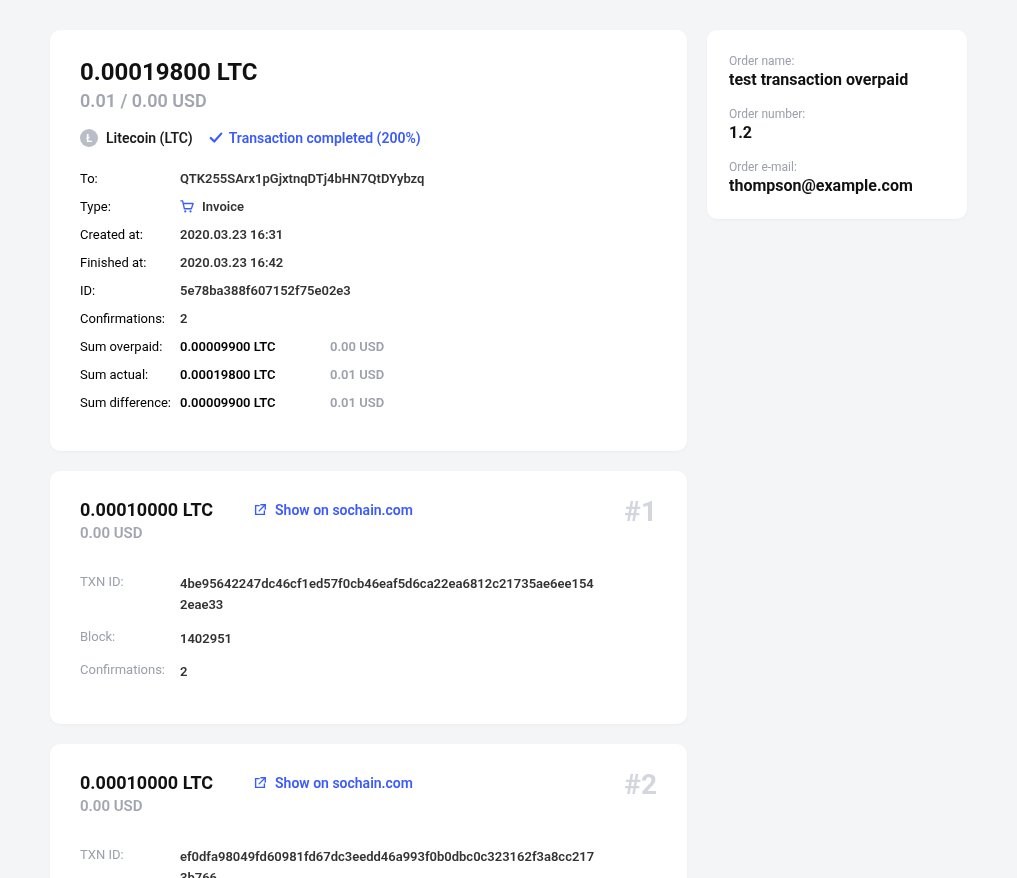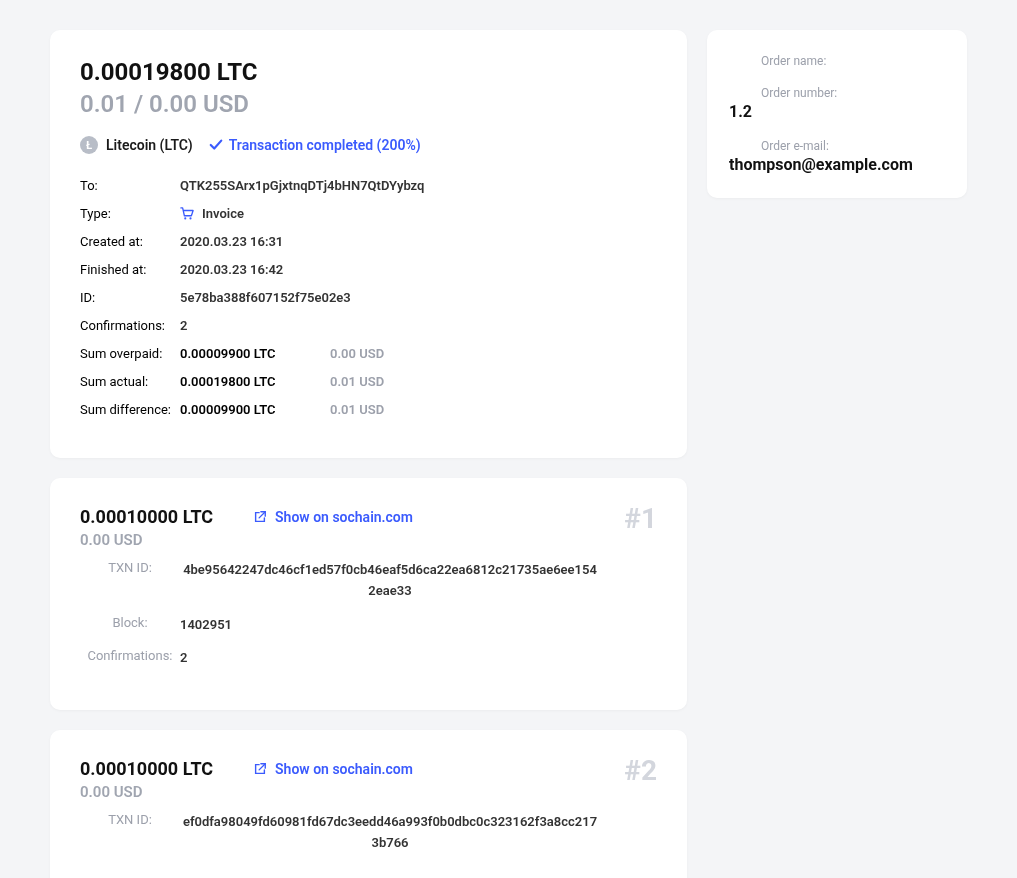--- a/index.html
+++ b/index.html
@@ -32,21 +32,21 @@
       border-radius: 10px;
       box-shadow: 0 1px 3px rgba(0,0,0,0.04);
       padding: 28px 30px;
     }
     .main-amount {
       font-size: 24px;
       font-weight: 700;
       color: #111;
     }
     .main-usd {
-      font-size: 24px;
+      font-size: 18px;
       font-weight: 600;
       color: #a0a5b0;
       margin-top: 4px;
     }
     .coin-status-row {
       display: flex;
       align-items: center;
       gap: 16px;
       margin-top: 18px;
     }
@@ -159,22 +159,21 @@
       font-weight: 700;
       color: #d3d6dd;
     }
     .tx-usd {
       font-size: 15px;
       font-weight: 600;
       color: #a0a5b0;
       margin-top: 4px;
     }
     .tx-details {
-      margin-top: 11px;
-      text-align: center;
+      margin-top: 32px;
     }
     .tx-detail-row {
       display: flex;
       align-items: flex-start;
       margin-bottom: 13px;
       font-size: 13px;
     }
     .tx-detail-label {
       width: 100px;
       color: #9ca0ab;
@@ -196,21 +195,20 @@
     .sidebar-item {
       margin-bottom: 18px;
     }
     .sidebar-item:last-child {
       margin-bottom: 0;
     }
     .sidebar-label {
       font-size: 12px;
       color: #9ca0ab;
       margin-bottom: 2px;
-      margin-left: 32px;
     }
     .sidebar-value {
       font-size: 16px;
       font-weight: 700;
       color: #111;
       word-break: break-all;
     }
   </style>
 </head>
 <body>
@@ -345,20 +343,21 @@
 
       </div>
     </div>
 
   </div>
 
   <div class="sidebar">
     <div class="sidebar-card">
       <div class="sidebar-item">
         <div class="sidebar-label">Order name:</div>
+        <div class="sidebar-value">test transaction overpaid</div>
       </div>
       <div class="sidebar-item">
         <div class="sidebar-label">Order number:</div>
         <div class="sidebar-value">1.2</div>
       </div>
       <div class="sidebar-item">
         <div class="sidebar-label">Order e-mail:</div>
         <div class="sidebar-value">thompson@example.com</div>
       </div>
     </div>

